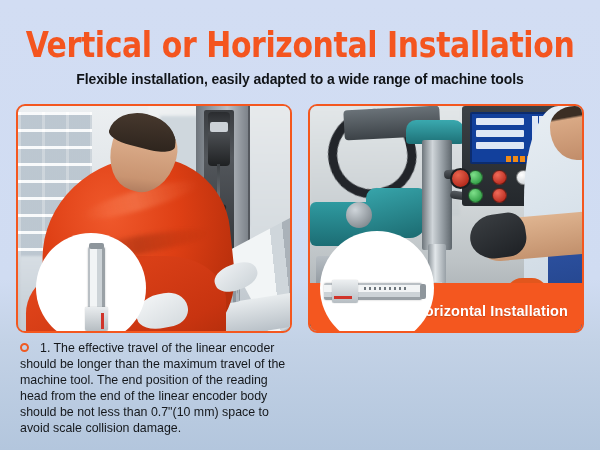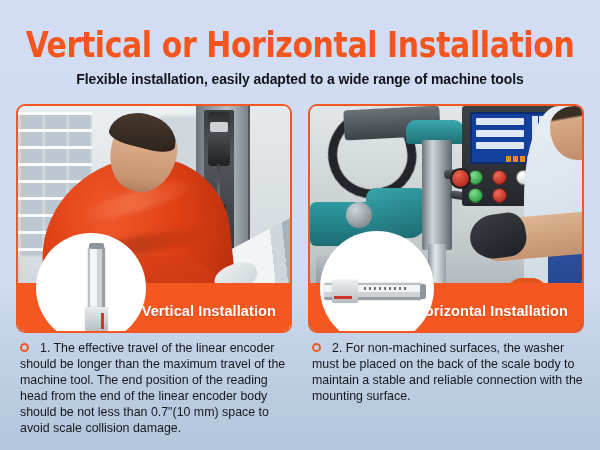--- a/index.html
+++ b/index.html
@@ -471,23 +471,20 @@
       <div class="lp-torso"></div>
       <div class="lp-torso2"></div>
       <div class="lp-fold1"></div>
       <div class="lp-fold2"></div>
       <div class="lp-head"></div>
       <div class="lp-hair"></div>
       <div class="lp-glove"></div>
       <div class="lp-glove2"></div>
     </div>
 
-    <div class="band">
-      <span class="band-label">Vertical Installation</span>
-    </div>
 
     <div class="circle left-c">
       <div class="enc-v">
         <div class="cap"></div>
         <div class="hd"></div>
         <div class="red"></div>
       </div>
     </div>
   </div>
 
@@ -551,18 +548,15 @@
         <div class="red"></div>
         <div class="dots"></div>
       </div>
     </div>
   </div>
 
   <div class="notes">
     <div class="note n1">
       <span class="bullet"></span><span>1. The effective travel of the linear encoder should be longer than the maximum travel of the machine tool. The end position of the reading head from the end of the linear encoder body should be not less than 0.7"(10 mm)  space to avoid scale collision damage.</span>
     </div>
-    <div class="note n2">
-      <span class="bullet"></span><span>2. For non-machined surfaces, the washer must be placed on the back of the scale body to maintain a stable and reliable connection with the mounting surface.</span>
-    </div>
   </div>
 
 </div>
 
 </body></html>

